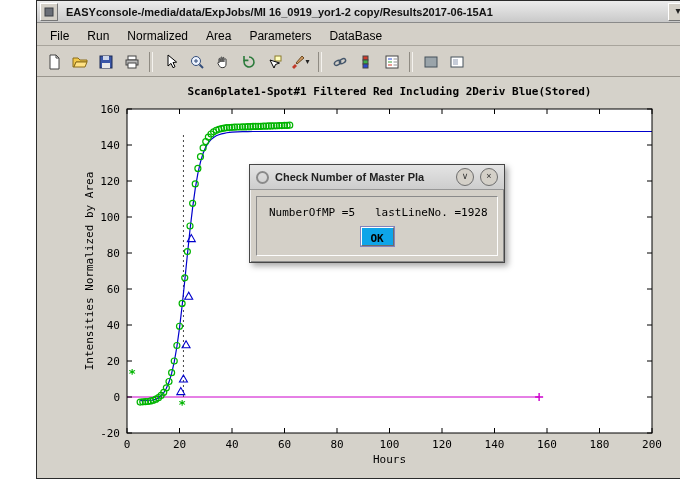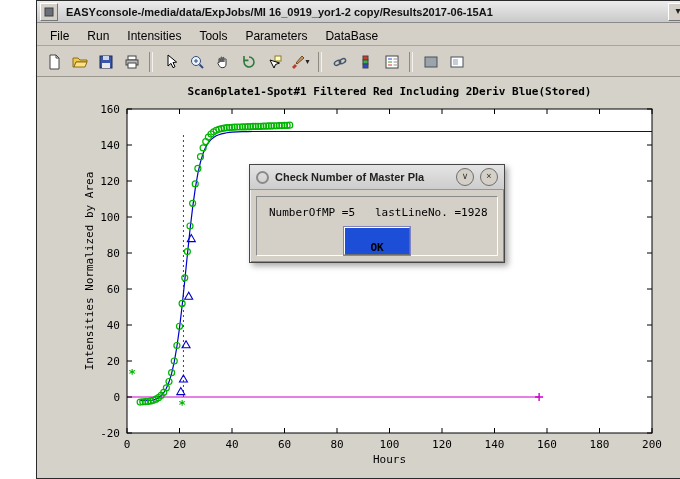--- a/index.html
+++ b/index.html
@@ -36,45 +36,45 @@
     background:linear-gradient(#e4e4e4,#cdcdcd);border-bottom:1px solid #979797;box-sizing:border-box;}
   .dialog-doticon{width:9px;height:9px;border:2px solid #8a8a8a;border-radius:50%;flex:0 0 auto;}
   .dialog-title{flex:1;font-size:11px;font-weight:bold;color:#222;white-space:nowrap;overflow:hidden;}
   .dialog-cbtn{width:16px;height:16px;flex:0 0 auto;border:1px solid #6e6e6e;border-radius:50%;
     background:#d4d0c8;font-size:9px;line-height:14px;text-align:center;color:#333;}
   .dialog-body{position:absolute;top:25px;left:0;right:0;bottom:0;padding:6px;box-sizing:border-box;}
   .dialog-panel{width:100%;height:100%;box-sizing:border-box;border:1px solid;border-color:#8a8a8a #fdfdfd #fdfdfd #8a8a8a;
     padding:9px 8px 5px;}
   .dialog-message{font-family:"DejaVu Sans Mono",monospace;font-size:11px;font-weight:normal;
     white-space:pre;color:#000;margin-left:4px;}
-  .ok-button{display:block;margin:8px auto 0;width:66px;height:19px;background:#1d4ed8;
+  .ok-button{display:block;margin:8px auto 0;width:33px;height:19px;background:#0ea5e9;
     border:1px solid;border-color:#fdfdfd #6b6b6b #6b6b6b #fdfdfd;box-shadow:0 0 0 1px #8282bc;
-    font-family:"DejaVu Sans Mono",monospace;font-size:11px;font-weight:bold;color:#000;padding:13px;}
+    font-family:"DejaVu Sans Mono",monospace;font-size:11px;font-weight:bold;color:#000;padding:4px;}
 </style>
 </head>
 <body>
 
 <div class="window">
 
   <div class="titlebar">
     <div class="wicon">
       <svg width="10" height="10">
           <rect x="1" y="1" width="8" height="8" fill="#6a6e77" stroke="#3b3e44"></rect>
         </svg>
     </div>
     <div class="title-text">EASYconsole-/media/data/ExpJobs/MI 16_0919_yor1-2 copy/Results2017-06-15A1</div>
     <div class="tb-btn">▾</div>
     <div class="tb-btn">×</div>
   </div>
 
   <div class="menubar">
     <div class="menu-item">File</div>
     <div class="menu-item">Run</div>
-    <div class="menu-item">Intensities</div>
-    <div class="menu-item">Tools</div>
+    <div class="menu-item">Normalized</div>
+    <div class="menu-item">Area</div>
     <div class="menu-item">Parameters</div>
     <div class="menu-item">DataBase</div>
   </div>
 
   <div class="toolbar">
     <button class="tool-btn">
       <span class="ticon">
         <svg width="16" height="16">
             <path d="M4 1h6l3 3v11H4z" fill="#fff" stroke="#444"></path>
             <path d="M10 1v3h3" fill="none" stroke="#444"></path>

